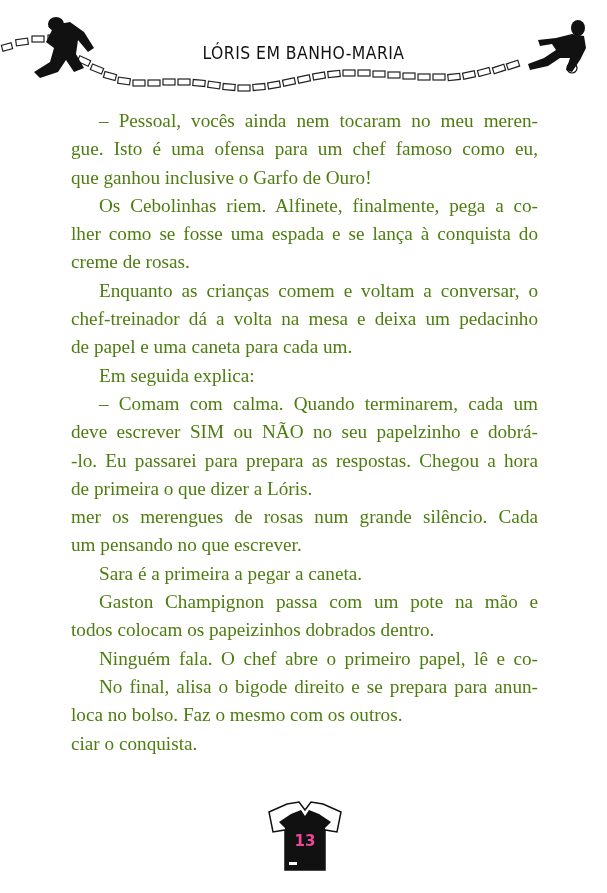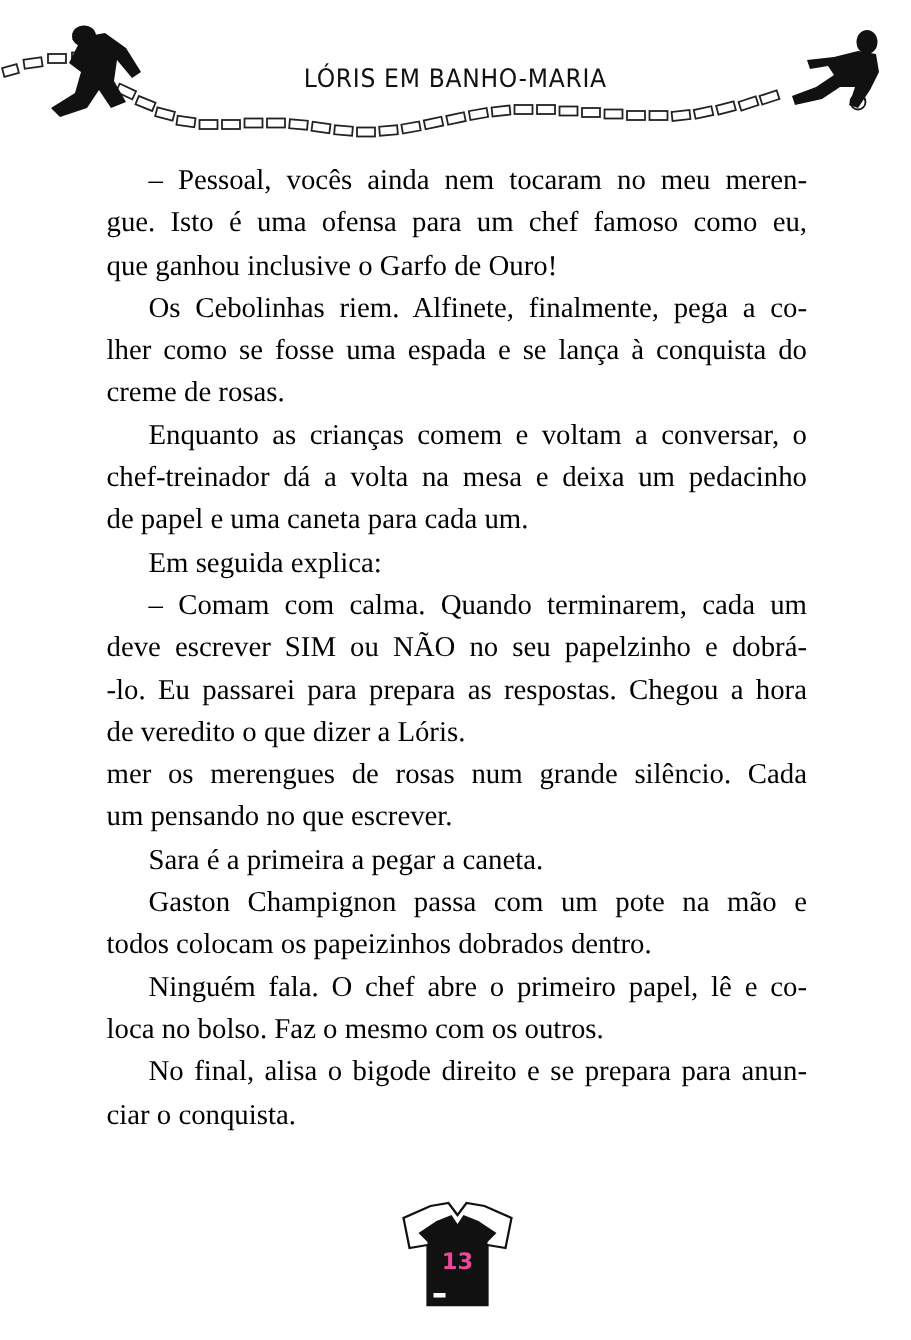--- a/index.html
+++ b/index.html
@@ -10,21 +10,21 @@
     .header svg { position: absolute; left: 0; top: 0; }
     .running-title {
       position: absolute; left: 0; width: 607px; top: 43px; text-align: center;
       font-family: "DejaVu Sans", sans-serif; font-size: 17px; letter-spacing: 0.5px;
       color: #111; font-weight: normal; transform: scaleX(0.92);
     }
 
     .body-text {
       position: absolute; left: 71px; top: 107px; width: 467px;
       font-family: "Liberation Serif", "DejaVu Serif", serif;
-      font-size: 19.2px; line-height: 28.3px; color: #000000;
+      font-size: 19.2px; line-height: 28.3px; color: #4d7c0f;
     }
     .line { display: block; white-space: nowrap; text-align: justify; text-align-last: justify; height: 28.3px; }
     .line.last { text-align-last: left; }
     .line.indent { padding-left: 28px; }
 
     .footer { position: absolute; left: 265px; top: 800px; width: 80px; height: 75px; }
     .page-number {
       position: absolute; left: 0; top: 32px; width: 80px; text-align: center;
       font-family: "DejaVu Sans", sans-serif; font-size: 15px; color: #ec4899; font-weight: bold;
     }
@@ -94,29 +94,29 @@
       <span class="line indent">Os Cebolinhas riem. Alfinete, finalmente, pega a co-</span>
       <span class="line">lher como se fosse uma espada e se lança à conquista do</span>
       <span class="line last">creme de rosas.</span>
       <span class="line indent">Enquanto as crianças comem e voltam a conversar, o</span>
       <span class="line">chef-treinador dá a volta na mesa e deixa um pedacinho</span>
       <span class="line last">de papel e uma caneta para cada um.</span>
       <span class="line indent last">Em seguida explica:</span>
       <span class="line indent">– Comam com calma. Quando terminarem, cada um</span>
       <span class="line">deve escrever SIM ou NÃO no seu papelzinho e dobrá-</span>
       <span class="line">-lo. Eu passarei para prepara as respostas. Chegou a hora</span>
-      <span class="line last">de veredito o que dizer a Lóris.</span>
+      <span class="line last">de primeira o que dizer a Lóris.</span>
       <span class="line">mer os merengues de rosas num grande silêncio. Cada</span>
       <span class="line last">um pensando no que escrever.</span>
       <span class="line indent last">Sara é a primeira a pegar a caneta.</span>
       <span class="line indent">Gaston Champignon passa com um pote na mão e</span>
       <span class="line last">todos colocam os papeizinhos dobrados dentro.</span>
       <span class="line indent">Ninguém fala. O chef abre o primeiro papel, lê e co-</span>
+      <span class="line indent">No final, alisa o bigode direito e se prepara para anun-</span>
       <span class="line last">loca no bolso. Faz o mesmo com os outros.</span>
-      <span class="line indent">No final, alisa o bigode direito e se prepara para anun-</span>
       <span class="line last">ciar o conquista.</span>
     </div>
 
   <div class="footer">
     <svg width="80" height="75" viewBox="0 0 80 75">
       <path d="M22 4 L34 2 L40 10 L46 2 L58 4 L76 12 L72 32 L60 30 L60 70 L20 70 L20 30 L8 32 L4 12 Z" fill="#fff" stroke="#111" stroke-width="1.5"></path>
       <path d="M14 22 L26 14 L36 10 L40 16 L44 10 L54 14 L66 22 L60 28 L60 70 L20 70 L20 28 Z" fill="#111"></path>
       <rect x="24" y="62" width="8" height="3" fill="#fff"></rect>
     </svg>
     <div class="page-number">13</div>

